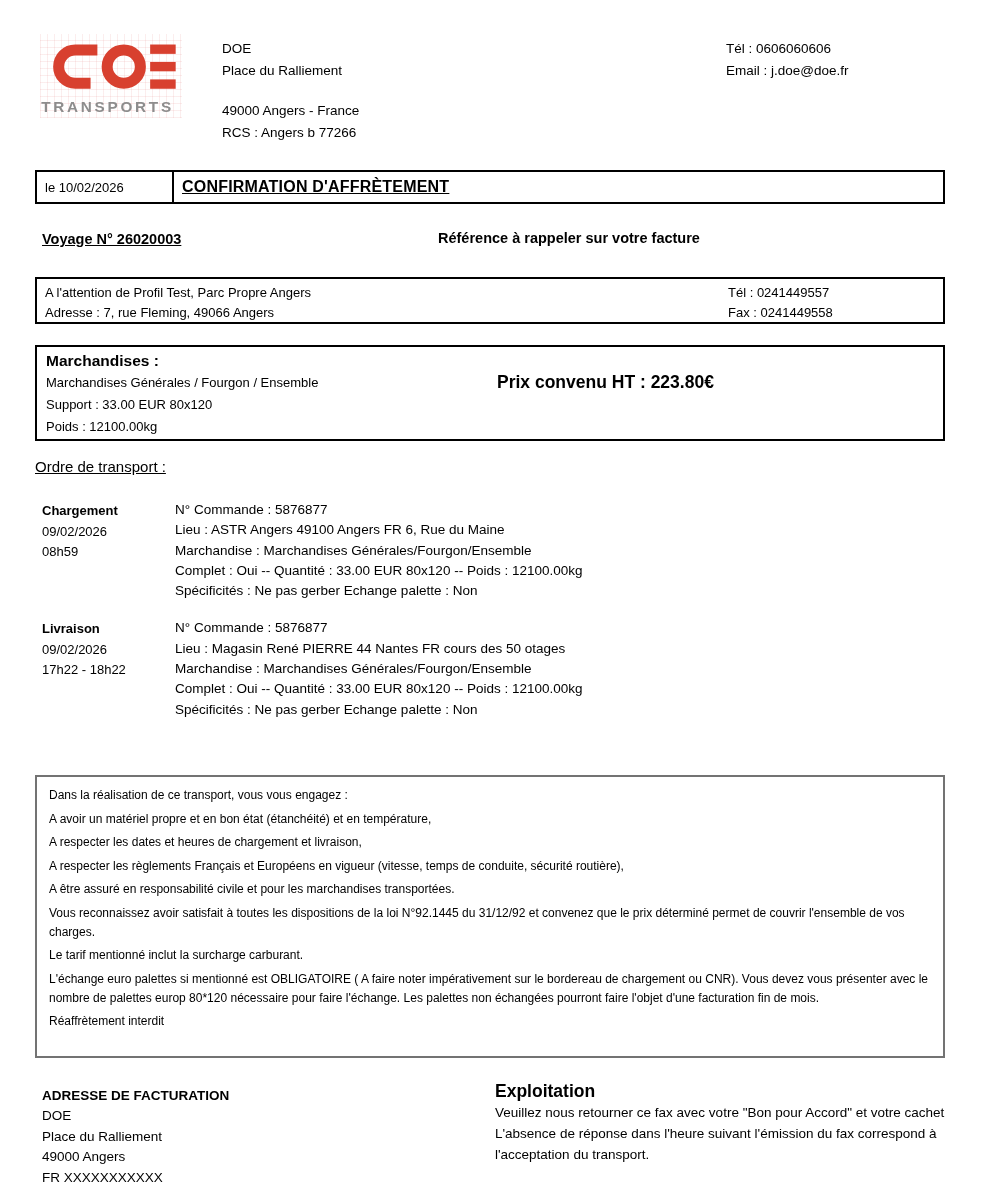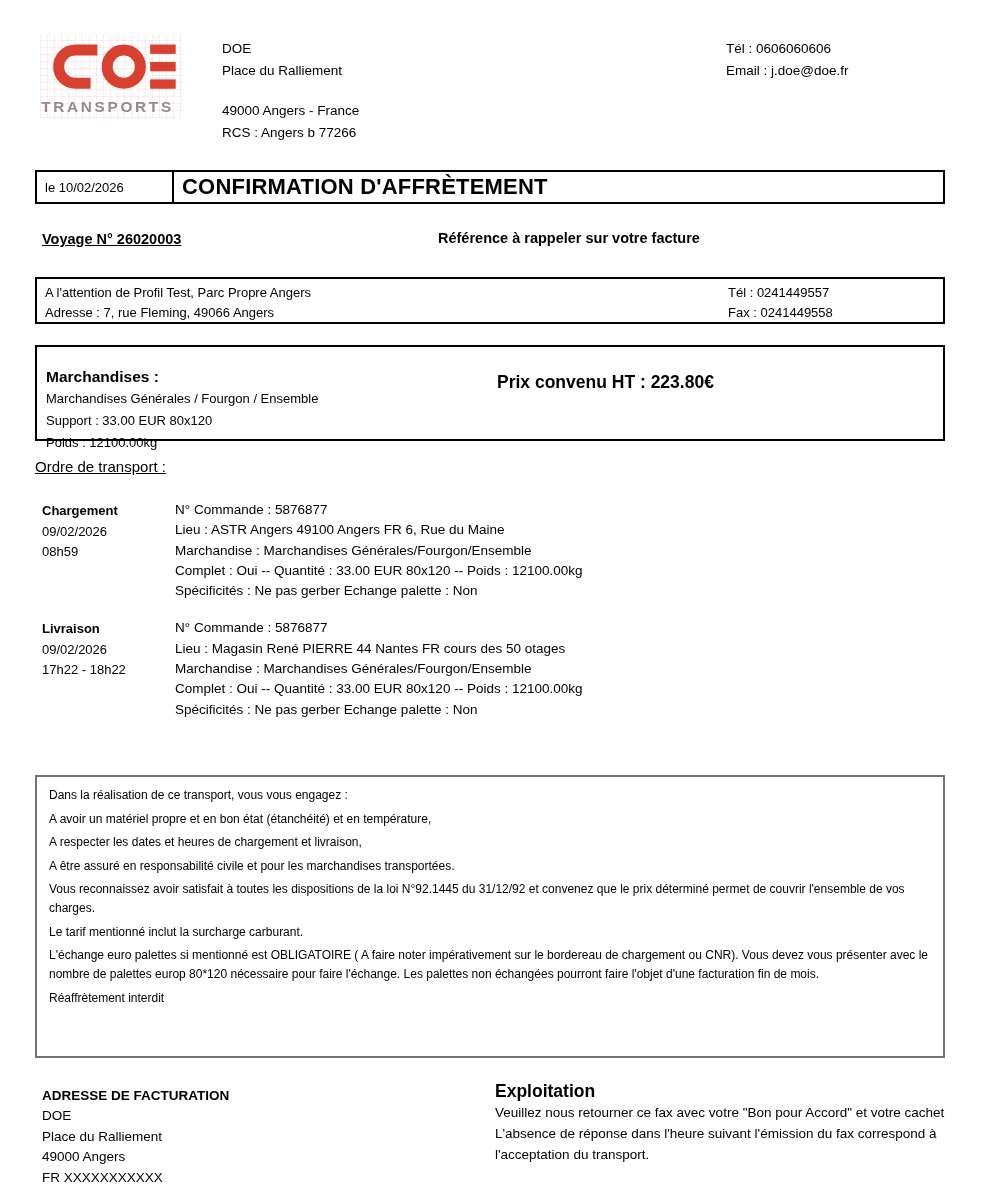--- a/index.html
+++ b/index.html
@@ -59,22 +59,23 @@
     width: 137px; flex: 0 0 137px;
     border-right: 2px solid #000;
     display: flex; align-items: center;
     padding-left: 8px;
     font-size: 13px;
   }
   .title-bar .title-cell {
     flex: 1;
     display: flex; align-items: center;
     padding-left: 8px;
-    font-size: 22px; font-weight: bold;
+    font-size: 16px; font-weight: bold;
     letter-spacing: .2px;
+    text-decoration: underline;
   }
 
   
   .voyage-row { position: absolute; left: 42px; top: 230px; width: 903px; height: 22px; }
   .voyage-number {
     font-size: 14.5px; font-weight: bold; text-decoration: underline;
   }
   .voyage-ref {
     position: absolute; left: 396px; top: 0;
     font-size: 14.5px; font-weight: bold;
@@ -93,21 +94,21 @@
     line-height: 20px;
   }
 
   
   .goods-box {
     position: absolute; left: 35px; top: 345px;
     width: 910px; height: 96px;
     border: 2px solid #000;
     padding: 5px 9px;
   }
-  .goods-heading { font-size: 15.5px; font-weight: bold; margin-bottom: 2px; margin-top: 16px; }
+  .goods-heading { font-size: 15.5px; font-weight: bold; margin-bottom: 2px; }
   .goods-line { font-size: 13px; line-height: 22px; }
   .goods-price {
     position: absolute; left: 460px; top: 25px;
     font-size: 17.5px; font-weight: bold;
   }
 
   
   .order-section { position: absolute; left: 35px; top: 452px; width: 910px; }
   .order-heading {
     font-size: 15px; font-weight: normal; text-decoration: underline;
@@ -239,20 +240,21 @@
           <div>Spécificités : Ne pas gerber Echange palette : Non</div>
         </div>
       </div>
     </div>
   </div>
 
   <div class="terms-box">
     <p>Dans la réalisation de ce transport, vous vous engagez :</p>
     <p>A avoir un matériel propre et en bon état (étanchéité) et en température,</p>
     <p>A respecter les dates et heures de chargement et livraison,</p>
+    <p>A respecter les règlements Français et Européens en vigueur (vitesse, temps de conduite, sécurité routière),</p>
     <p>A être assuré en responsabilité civile et pour les marchandises transportées.</p>
     <p>Vous reconnaissez avoir satisfait à toutes les dispositions de la loi N°92.1445 du 31/12/92 et convenez que le prix déterminé permet de couvrir l'ensemble de vos charges.</p>
     <p>Le tarif mentionné inclut la surcharge carburant.</p>
     <p>L'échange euro palettes si mentionné est OBLIGATOIRE ( A faire noter impérativement sur le bordereau de chargement ou CNR). Vous devez vous présenter avec le nombre de palettes europ 80*120 nécessaire pour faire l'échange. Les palettes non échangées pourront faire l'objet d'une facturation fin de mois.</p>
     <p>Réaffrètement interdit</p>
   </div>
 
   <div class="footer">
     <div class="billing-col">
       <div class="billing-heading">ADRESSE DE FACTURATION</div>

